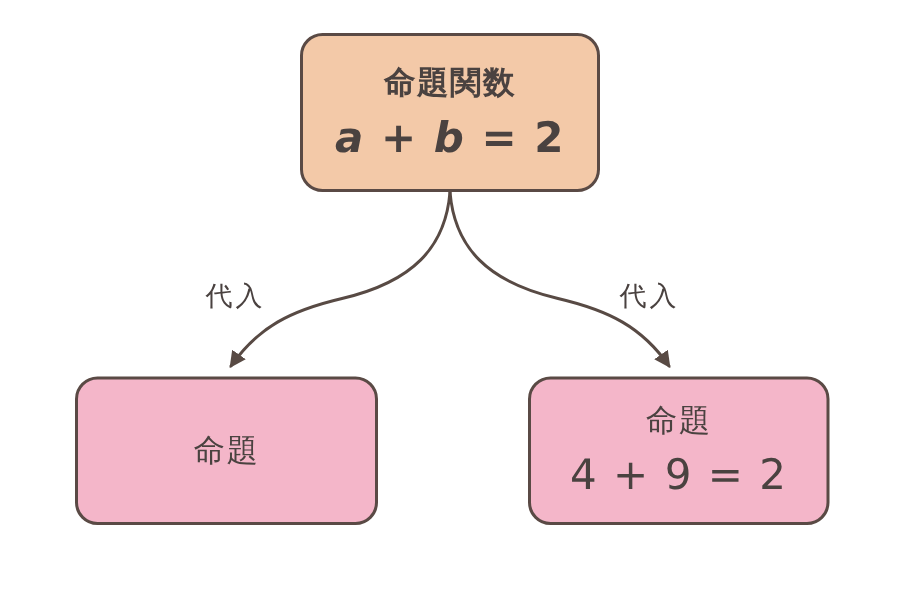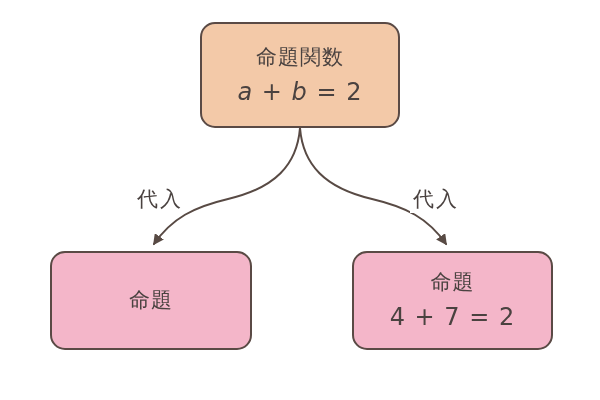--- a/index.html
+++ b/index.html
@@ -32,52 +32,53 @@
     align-items: center;
     justify-content: center;
     gap: 9px;
     color: #4a4240;
   }
   .node-function {
     left: 200px;
     top: 22px;
     width: 200px;
     height: 106px;
+    font-weight: bold;
   }
   .node-prop-left {
     left: 50px;
     top: 251px;
     width: 202px;
     height: 99px;
   }
   .node-prop-right {
     left: 352px;
     top: 251px;
     width: 201px;
     height: 99px;
   }
   .node-title {
     font-size: 21px;
     line-height: 1.2;
     letter-spacing: 1px;
   }
   .node-formula {
-    font-size: 24px;
+    font-size: 28px;
     line-height: 1.1;
     letter-spacing: 1px;
     white-space: pre;
   }
   .node-formula i {
     font-style: italic;
   }
   .edge-label {
     position: absolute;
     background: #ffffff;
     color: #4a4240;
-    font-size: 21px;
+    font-size: 18px;
     line-height: 1.2;
     letter-spacing: 2px;
     padding: 1px 3px;
     white-space: nowrap;
   }
   .edge-label-left {
     left: 134px;
     top: 186px;
   }
   .edge-label-right {
@@ -108,16 +109,16 @@
   <div class="edge-label edge-label-left">代入</div>
 
   <div class="edge-label edge-label-right">代入</div>
 
   <div class="node node-prop-left" style="background: rgb(244, 182, 201);">
     <div class="node-title">命題</div>
   </div>
 
   <div class="node node-prop-right" style="background: rgb(244, 182, 201);">
     <div class="node-title">命題</div>
-    <div class="node-formula">4 + 7 = 2</div>
+    <div class="node-formula">4 + 9 = 2</div>
   </div>
 
 </div>
 
 </body></html>

